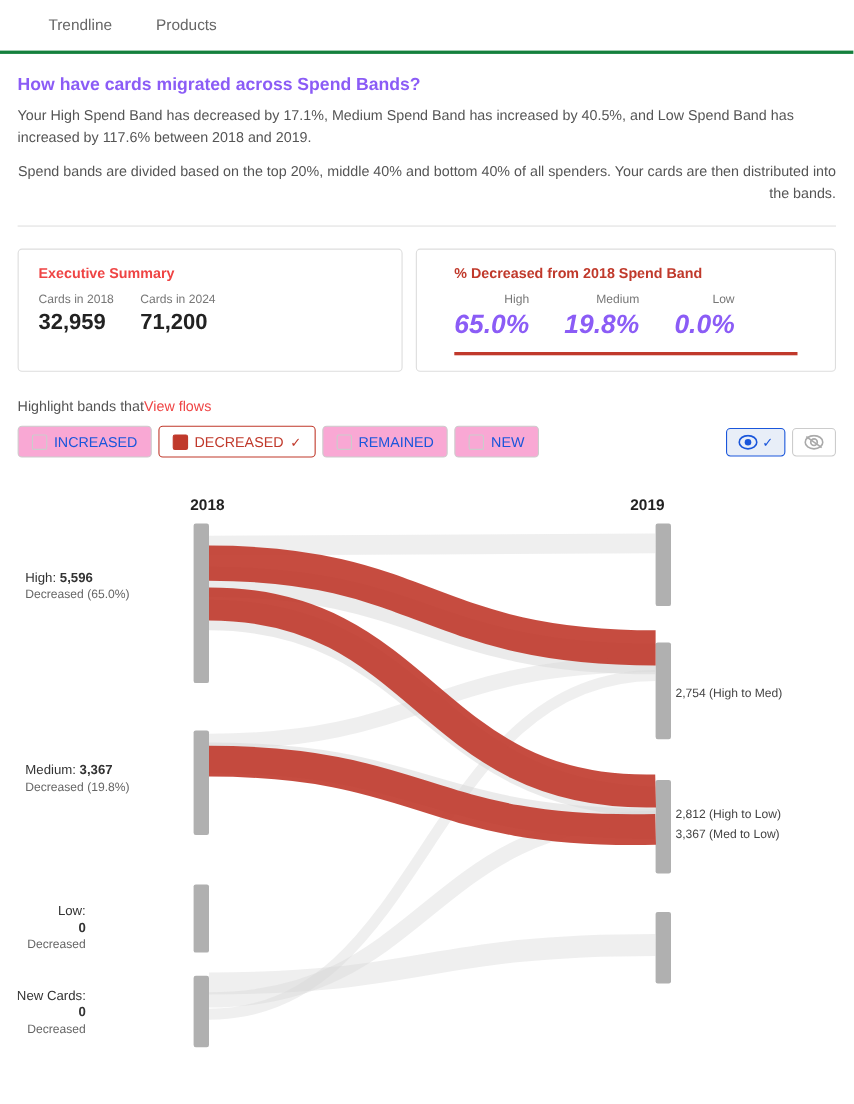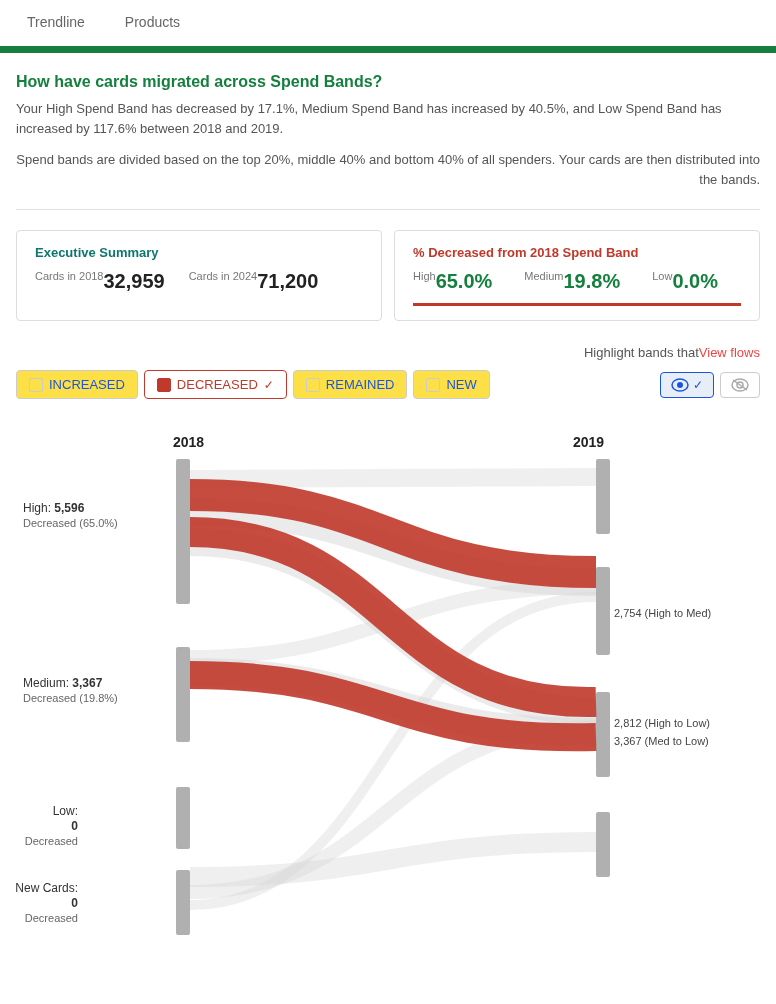--- a/index.html
+++ b/index.html
@@ -1,49 +1,49 @@
 <!DOCTYPE html>
 <html><head>
   <meta charset="utf-8">
   <style>
     * { box-sizing: border-box; margin: 0; padding: 0; }
     body { font-family: Arial, sans-serif; background: #fff; width: 776px; font-size: 14px; color: #333; }
 
     
-    .tabs { display: flex; border-bottom: 7px solid #15803d; padding: 0 7px; align-items: flex-end; }
+    .tabs { display: flex; border-bottom: 3px solid #15803d; padding: 0 24px; align-items: flex-end; }
     .tab { padding: 14px 20px; cursor: pointer; font-size: 14px; color: #666; border-bottom: 3px solid transparent; margin-bottom: -1px; }
     .tab.active { color: #1a56db; border-bottom: 3px solid #1a56db; font-weight: 500; }
 
     
     .content { padding: 20px 16px; }
 
-    .headline { font-size: 16px; font-weight: bold; margin-bottom: 8px; color: #15803d; }
+    .headline { font-size: 16px; font-weight: bold; margin-bottom: 8px; color: #8b5cf6; }
     .description { font-size: 13px; color: #555; line-height: 1.5; margin-bottom: 12px; }
     .description2 { font-size: 13px; color: #555; line-height: 1.5; margin-bottom: 20px; text-align: right; }
 
     .divider { border: none; border-top: 1px solid #e0e0e0; margin: 8px 0 20px 0; }
 
     
     .cards-row { display: flex; gap: 0; margin-bottom: 24px; }
     .summary-card { border: 1px solid #ddd; border-radius: 4px; padding: 14px 18px; flex: 1; margin-right: 12px; }
     .summary-card:last-child { margin-right: 0; }
-    .card-title { font-size: 13px; font-weight: bold; color: #0f766e; margin-bottom: 10px; }
+    .card-title { font-size: 13px; font-weight: bold; color: #ef4444; margin-bottom: 10px; }
     .card-metrics { display: flex; gap: 24px; }
-    .metric { display: flex; flex-direction: row; }
+    .metric { display: flex; flex-direction: column; }
     .metric-label { font-size: 11px; color: #777; margin-bottom: 4px; }
     .metric-value { font-size: 20px; font-weight: bold; color: #222; }
-    .decreased-card { border: 1px solid #ddd; border-radius: 4px; padding: 14px 18px; flex: 1; }
+    .decreased-card { border: 1px solid #ddd; border-radius: 4px; padding: 14px 34px; flex: 1; }
     .decreased-card .card-title { color: #c0392b; }
     .dec-metrics { display: flex; gap: 32px; }
-    .dec-metric { display: flex; flex-direction: row; text-align: right; }
+    .dec-metric { display: flex; flex-direction: column; text-align: right; }
     .dec-label { font-size: 11px; color: #777; margin-bottom: 4px; }
-    .dec-value { font-size: 20px; font-weight: bold; color: #15803d; }
+    .dec-value { font-size: 24px; font-weight: bold; color: #8b5cf6; font-style: italic; }
     .card-bottom-border { border-bottom: 3px solid #c0392b; margin-top: 10px; }
     .band-buttons { display: flex; gap: 6px; }
-    .band-btn { display: flex; align-items: center; gap: 6px; border: 1px solid #ccc; border-radius: 4px; padding: 6px 12px; background: #fde047; cursor: pointer; font-size: 13px; color: #1a56db; font-weight: 500; }
+    .band-btn { display: flex; align-items: center; gap: 6px; border: 1px solid #ccc; border-radius: 4px; padding: 6px 12px; background: #f9a8d4; cursor: pointer; font-size: 13px; color: #1a56db; font-weight: 500; }
     .band-btn.active { background: #fff; }
     .band-btn .swatch { width: 14px; height: 14px; border: 1px solid #ccc; border-radius: 2px; display: inline-block; }
     .band-btn .swatch.red { background: #c0392b; border-color: #c0392b; }
     .band-btn .check { color: #c0392b; font-size: 12px; }
     .view-flows-buttons { display: flex; gap: 6px; align-items: center; }
     .view-btn { border: 1px solid #ccc; border-radius: 4px; padding: 5px 10px; background: #fff; cursor: pointer; display: flex; align-items: center; gap: 4px; }
     .view-btn.active { background: #e8eef8; border-color: #1a56db; }
 
     
     .sankey-container { position: relative; width: 100%; height: 530px; margin-top: 16px; }
@@ -98,21 +98,21 @@
         </div>
         <div class="dec-metric">
           <span class="dec-label">Low</span>
           <span class="dec-value">0.0%</span>
         </div>
       </div>
       <div class="card-bottom-border"></div>
     </div>
   </div>
 
-  <div style="display:flex; align-items:center; justify-content:flex-end; margin-bottom:10px;">
+  <div style="display:flex; align-items:center; justify-content:flex-start; margin-bottom:10px;">
     <div style="font-size:13px;color:#555;">Highlight bands that</div>
     <div style="font-size:13px;color:#ef4444;">View flows</div>
   </div>
 
   <div style="display:flex; align-items:center; justify-content:space-between; margin-bottom:18px;">
     <div class="band-buttons">
       <button class="band-btn">
         <span class="swatch"></span>
         <span>INCREASED</span>
       </button>

